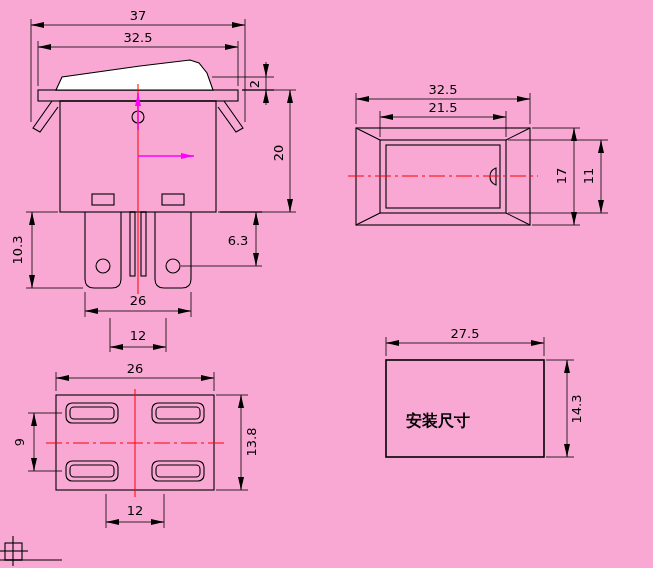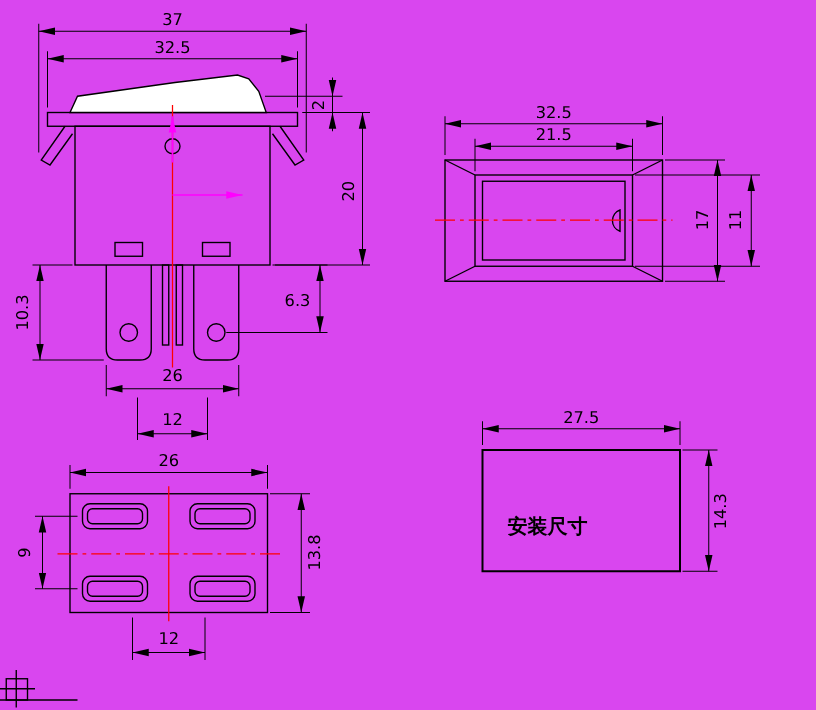--- a/index.html
+++ b/index.html
@@ -1,16 +1,16 @@
 <!DOCTYPE html>
 <html style="--line: #000000; --centerline: #ff0000; --accent: #ff00ff;"><head>
 <meta charset="utf-8">
 <style>
   html,body{margin:0;padding:0;background:#fff;}
-  .sheet{position:relative;width:653px;height:568px;background:#d946ef;overflow:hidden;
+  .sheet{position:relative;width:653px;height:568px;background:#f9a8d4;overflow:hidden;
          font-family:"DejaVu Sans",sans-serif;}
   svg{display:block;}
   svg text{font-family:"DejaVu Sans",sans-serif;fill:#000;}
   .ln{stroke:var(--line,#000);stroke-width:1.1;fill:none;}
   .fillw{fill:#fff;}
   .thick{stroke-width:1.6;}
   .ext{stroke:var(--line,#000);stroke-width:0.8;fill:none;}
   .dim{stroke:var(--line,#000);stroke-width:0.8;fill:none;}
   .cl{stroke:var(--centerline,#f00);stroke-width:1;fill:none;}
   .cl-dash{stroke-dasharray:16 4 3 4;}

